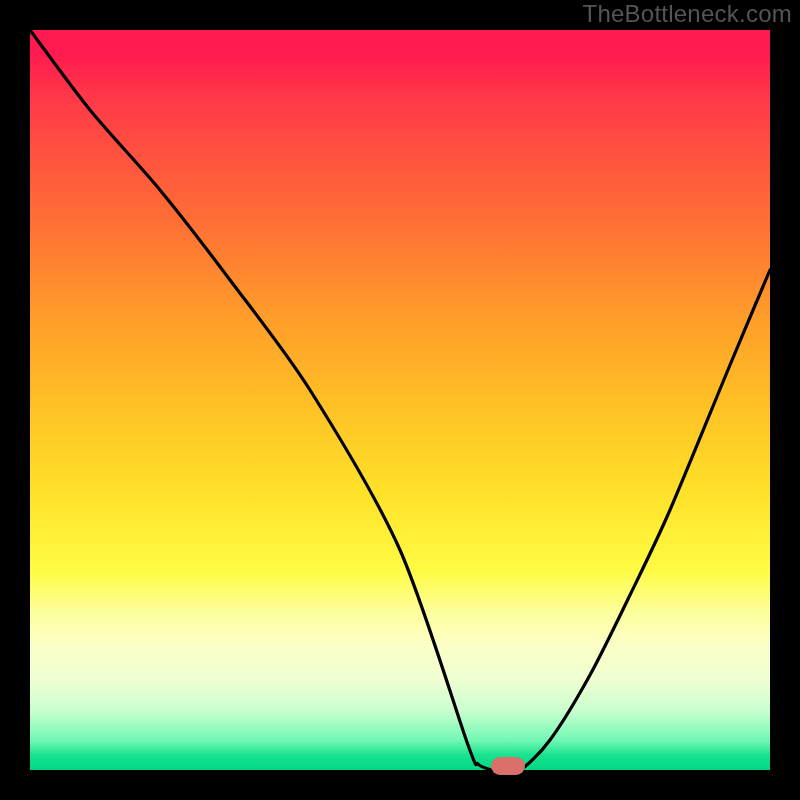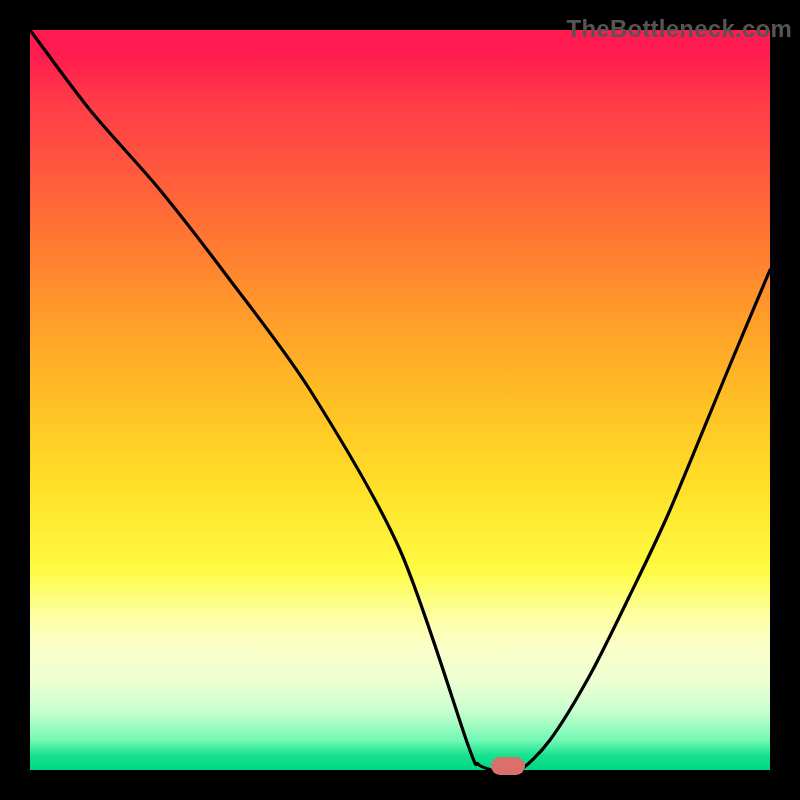--- a/index.html
+++ b/index.html
@@ -11,25 +11,25 @@
     overflow: hidden;
     font-family: Arial, Helvetica, sans-serif;
   }
   .frame {
     position: relative;
     width: 800px;
     height: 800px;
   }
   .watermark {
     position: absolute;
-    top: 15px;
+    top: 0;
     right: 8px;
     color: #555;
     font-size: 24px;
-    font-weight: 700;
+    font-weight: 400;
     letter-spacing: 0.01em;
     z-index: 20;
     user-select: none;
   }
   .plot-area {
     position: absolute;
     left: 30px;
     top: 30px;
     width: 740px;
     height: 740px;

